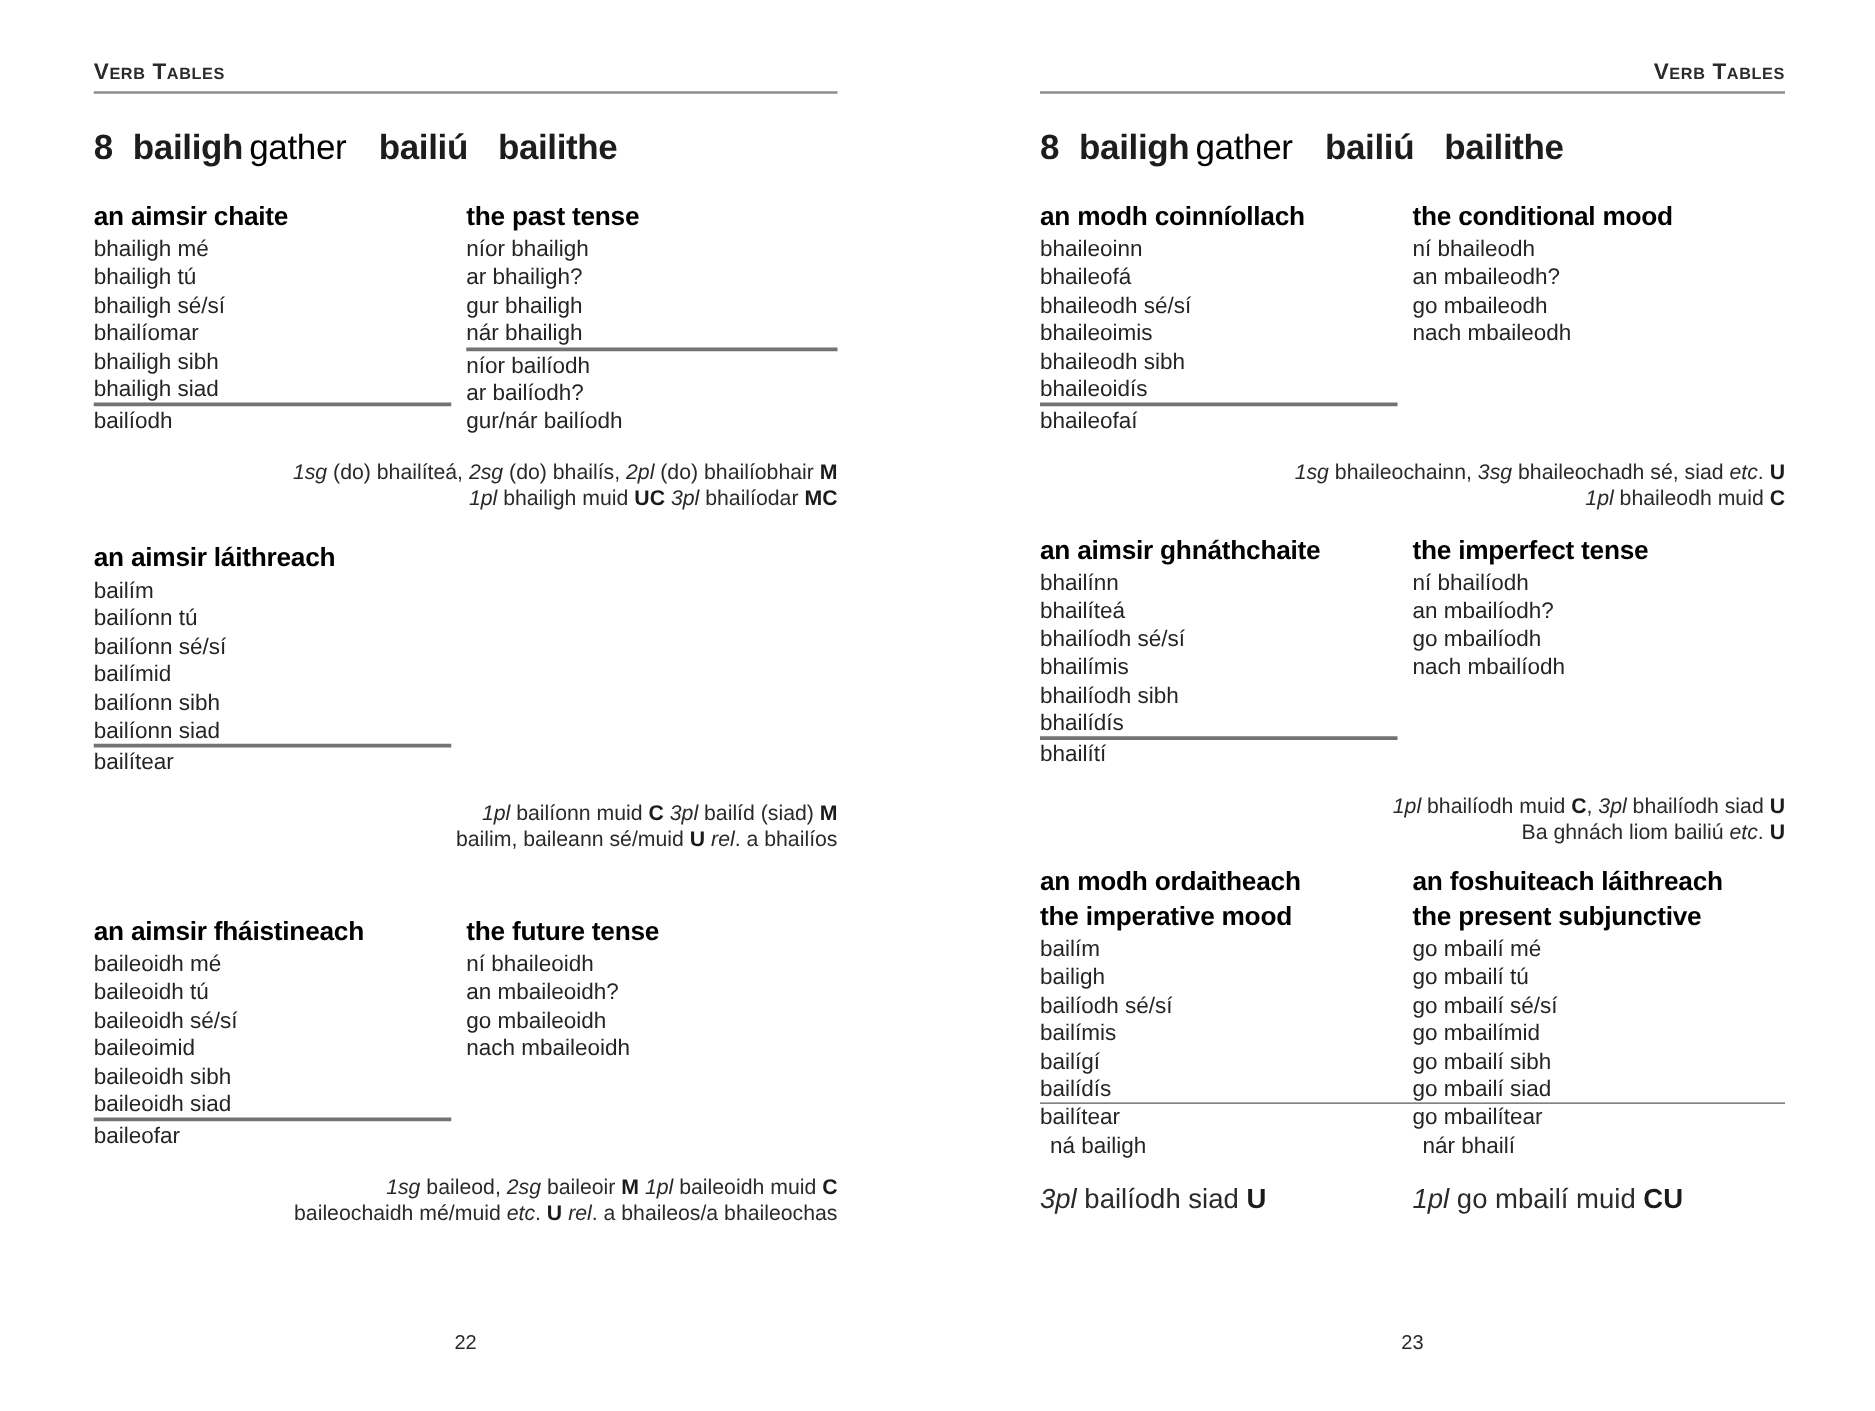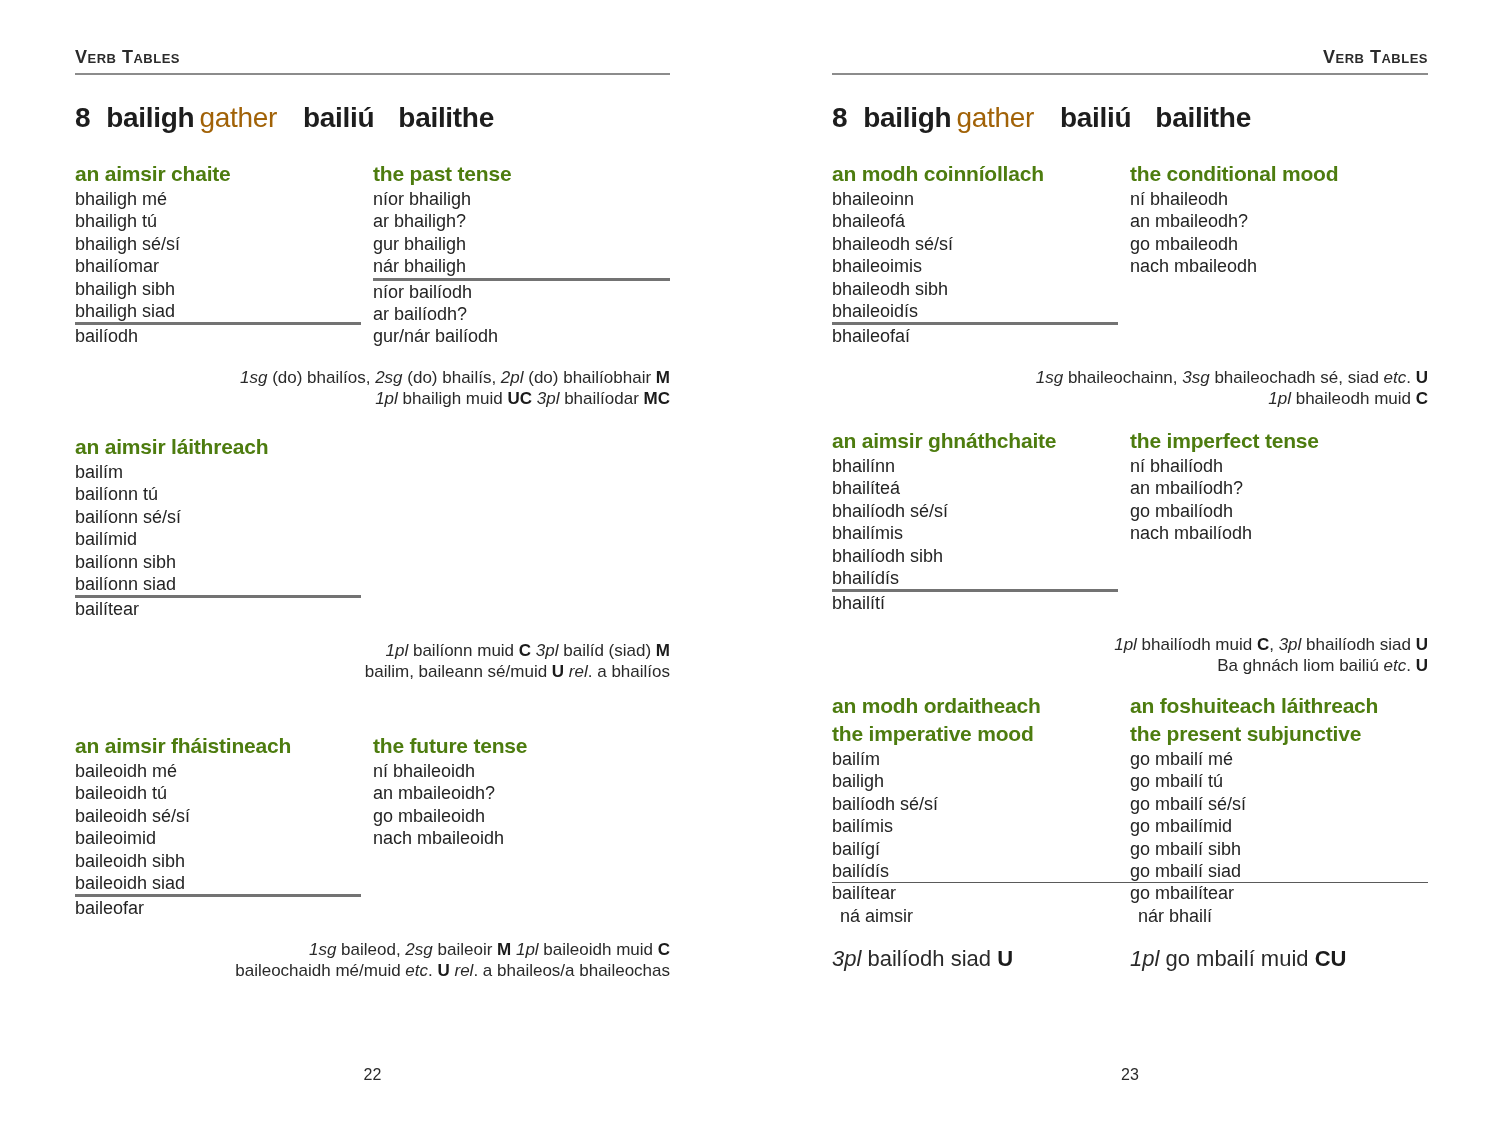--- a/index.html
+++ b/index.html
@@ -14,27 +14,27 @@
   .running-head{
     position:absolute;top:47px;left:0;right:0;
     border-bottom:2px solid #8c8c8c;padding-bottom:5px;
     font-variant:small-caps;font-weight:bold;font-size:18px;letter-spacing:.5px;color:#2b2b2b;
   }
   #page-right .running-head{text-align:right;}
 
   .page-title{position:absolute;top:102px;left:0;font-size:28px;letter-spacing:-.3px;color:#1d1d1d;white-space:nowrap;}
   .page-title .num{font-weight:bold;margin-right:16px;}
   .page-title .verb{font-weight:bold;}
-  .page-title .gloss{font-weight:normal;color:#a16207;margin-left:5px;}
+  .page-title .gloss{font-weight:normal;color:#000000;margin-left:5px;}
   .page-title .vn{font-weight:bold;margin-left:26px;}
   .page-title .va{font-weight:bold;margin-left:24px;}
 
   .section{position:absolute;left:0;width:100%;}
   .sec-grid{display:grid;grid-template-columns:298px 1fr;}
-  .col-head{font-size:21px;font-weight:bold;line-height:28px;letter-spacing:-.2px;color:#4d7c0f;white-space:nowrap;}
+  .col-head{font-size:21px;font-weight:bold;line-height:28px;letter-spacing:-.2px;color:#000000;white-space:nowrap;}
   .vrow{font-size:18px;line-height:22.4px;height:22.4px;white-space:nowrap;color:#242424;}
   .vrow.indent{padding-left:8px;}
   .vrow.rule{border-bottom:3px solid #737373;}
   .sec-col-left .vrow.rule{width:286px;}
   .vrow.rule-full{position:relative;}
   .vrow.rule-full::after{content:"";position:absolute;left:0;top:100%;width:596px;border-top:1px solid #5a5a5a;}
 
   .notes{margin-top:19px;text-align:right;font-size:17px;line-height:21.5px;color:#2a2a2a;}
   .note-line{white-space:nowrap;}
   .foot-notes{display:grid;grid-template-columns:298px 1fr;margin-top:19px;font-size:22px;color:#2a2a2a;}
@@ -70,21 +70,21 @@
           <div class="vrow">níor bhailigh</div>
           <div class="vrow">ar bhailigh?</div>
           <div class="vrow">gur bhailigh</div>
           <div class="vrow rule">nár bhailigh</div>
           <div class="vrow">níor bailíodh</div>
           <div class="vrow">ar bailíodh?</div>
           <div class="vrow">gur/nár bailíodh</div>
         </div>
       </div>
       <div class="notes">
-        <div class="note-line"><span class="it">1sg</span><span> (do) bhailíos, </span><span class="it">2sg</span><span> (do) bhailís, </span><span class="it">2pl</span><span> (do) bhailíobhair </span><span class="b">M</span></div>
+        <div class="note-line"><span class="it">1sg</span><span> (do) bhailíteá, </span><span class="it">2sg</span><span> (do) bhailís, </span><span class="it">2pl</span><span> (do) bhailíobhair </span><span class="b">M</span></div>
         <div class="note-line"><span class="it">1pl</span><span> bhailigh muid </span><span class="b">UC</span><span> </span><span class="it">3pl</span><span> bhailíodar </span><span class="b">MC</span></div>
       </div>
     </div>
   <div class="section" style="top:433px">
       <div class="sec-grid">
         <div class="sec-col sec-col-left">
           <div class="col-head">an aimsir láithreach</div>
           <div class="vrow">bailím</div>
           <div class="vrow">bailíonn tú</div>
           <div class="vrow">bailíonn sé/sí</div>
@@ -189,21 +189,21 @@
         <div class="sec-col sec-col-left">
           <div class="col-head">an modh ordaitheach</div>
           <div class="col-head">the imperative mood</div>
           <div class="vrow">bailím</div>
           <div class="vrow">bailigh</div>
           <div class="vrow">bailíodh sé/sí</div>
           <div class="vrow">bailímis</div>
           <div class="vrow">bailígí</div>
           <div class="vrow rule-full">bailídís</div>
           <div class="vrow">bailítear</div>
-          <div class="vrow indent">ná aimsir</div>
+          <div class="vrow indent">ná bailigh</div>
         </div>
         <div class="sec-col sec-col-right">
           <div class="col-head">an foshuiteach láithreach</div>
           <div class="col-head">the present subjunctive</div>
           <div class="vrow">go mbailí mé</div>
           <div class="vrow">go mbailí tú</div>
           <div class="vrow">go mbailí sé/sí</div>
           <div class="vrow">go mbailímid</div>
           <div class="vrow">go mbailí sibh</div>
           <div class="vrow">go mbailí siad</div>

